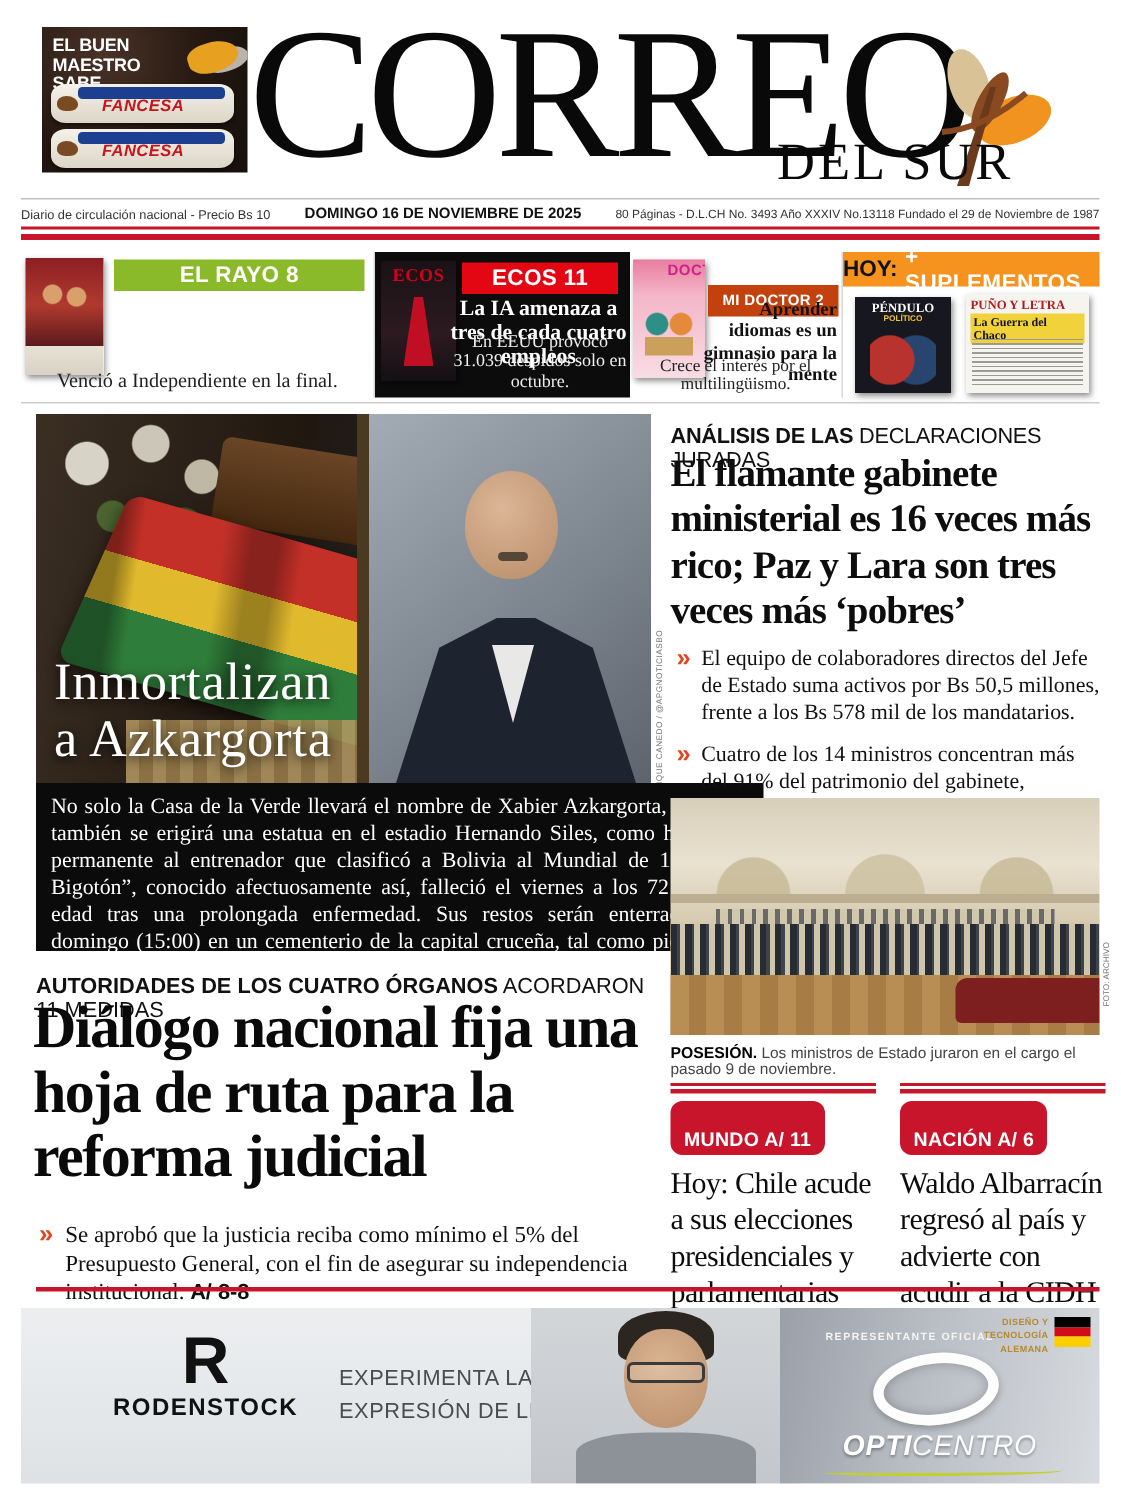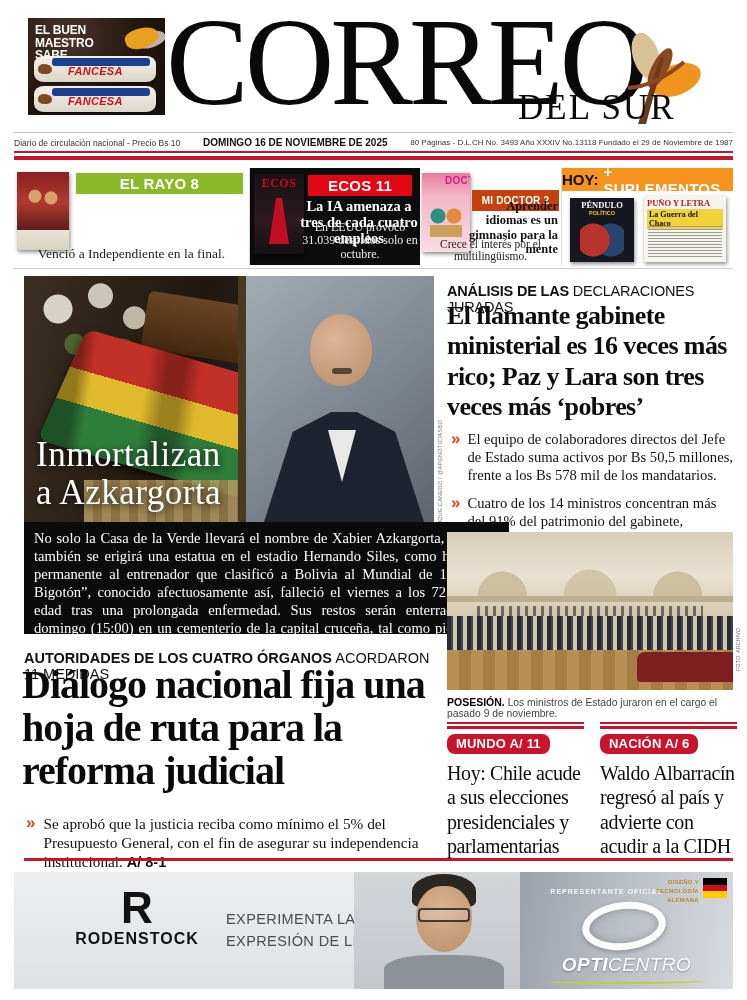--- a/index.html
+++ b/index.html
@@ -123,21 +123,21 @@
   .redtable { position:absolute; right:0px; bottom:8px; width:96px; height:30px; background:#7c1f1e; border-radius:8px 0 0 4px; }
   .palace-credit { position:absolute; left:735px; top:628px; writing-mode:vertical-rl; transform:rotate(180deg); font-size:5.5px; color:#777; }
   .caption { position:absolute; left:447px; top:696px; width:290px; font-size:10.3px; color:#444; }
   .caption b { color:#000; font-size:10.5px; }
 
   
   .briefs { position:absolute; left:447px; top:722px; width:290px; display:flex; gap:16px; }
   .brief { width:137px; }
   .brief .rule1 { height:2px; background:#c8152b; }
   .brief .rule2 { height:3px; background:#c8152b; margin-top:2px; }
-  .brief-label { display:inline-block; margin-top:5px; background:#c8152b; color:#fff; font-weight:bold; font-size:13px; padding:2px 9px 3px; border-radius:0 0 9px 9px; border-radius:8px; letter-spacing:0.2px; }
+  .brief-label { display:inline-block; margin-top:5px; background:#c8152b; color:#fff; font-weight:bold; font-size:13px; padding:18px 9px 3px; border-radius:0 0 9px 9px; border-radius:8px; letter-spacing:0.2px; }
   .brief-head { margin-top:7px; font-family:"Liberation Serif", serif; font-size:20px; line-height:1.22; letter-spacing:-0.4px; color:#0d0d0d; }
 
   
   .ju-kicker { position:absolute; left:24px; top:650px; width:420px; font-size:14.5px; color:#111; }
   .ju-headline { position:absolute; left:22px; top:664px; width:420px; font-family:"Liberation Serif", serif; font-weight:bold; font-size:40px; line-height:1.07; letter-spacing:-1px; color:#0a0a0a; }
   .ju-bullet { position:absolute; left:26px; top:814px; width:412px; display:flex; gap:8px; }
   .ju-bullet .bt { font-family:"Liberation Serif", serif; font-size:15.3px; line-height:1.25; color:#111; }
   .ju-bullet .bt b { font-family:"Liberation Sans", sans-serif; font-size:14.5px; }
 
   .bottom-redline { position:absolute; left:24px; right:14px; top:858px; height:2.5px; background:#c8152b; }
@@ -309,21 +309,21 @@
     </div>
   </div>
 
   <div class="ju-kicker">
     <b>AUTORIDADES DE LOS CUATRO ÓRGANOS</b><span> ACORDARON 11 MEDIDAS</span>
   </div>
   <div class="ju-headline">Diálogo nacional fija una hoja de ruta para la reforma judicial</div>
   <div class="ju-bullet">
     <span class="chev">»</span>
     <span class="bt"><span>Se aprobó que la justicia reciba como mínimo el 5% del Presupuesto General, con el fin de asegurar su independencia institucional.</span>
-      <b>A/ 8-1</b></span>
+      <b>A/ 8-8</b></span>
   </div>
 
   <div class="bottom-redline"></div>
 
   <div class="ad">
     <div class="rodenstock">
       <div class="rs-r">R</div>
       <div class="rs-name">RODENSTOCK</div>
     </div>
     <div class="slogan">

